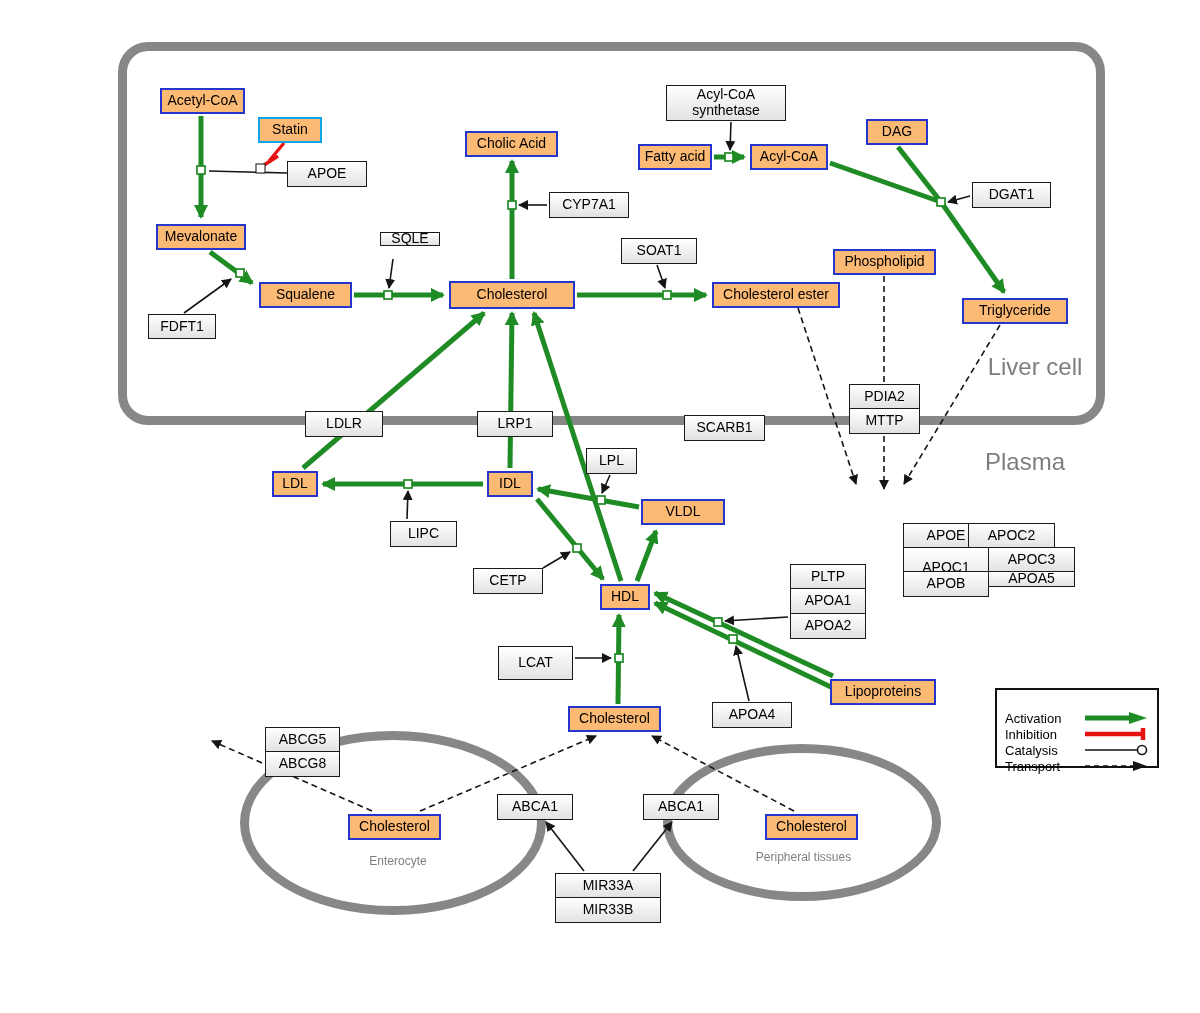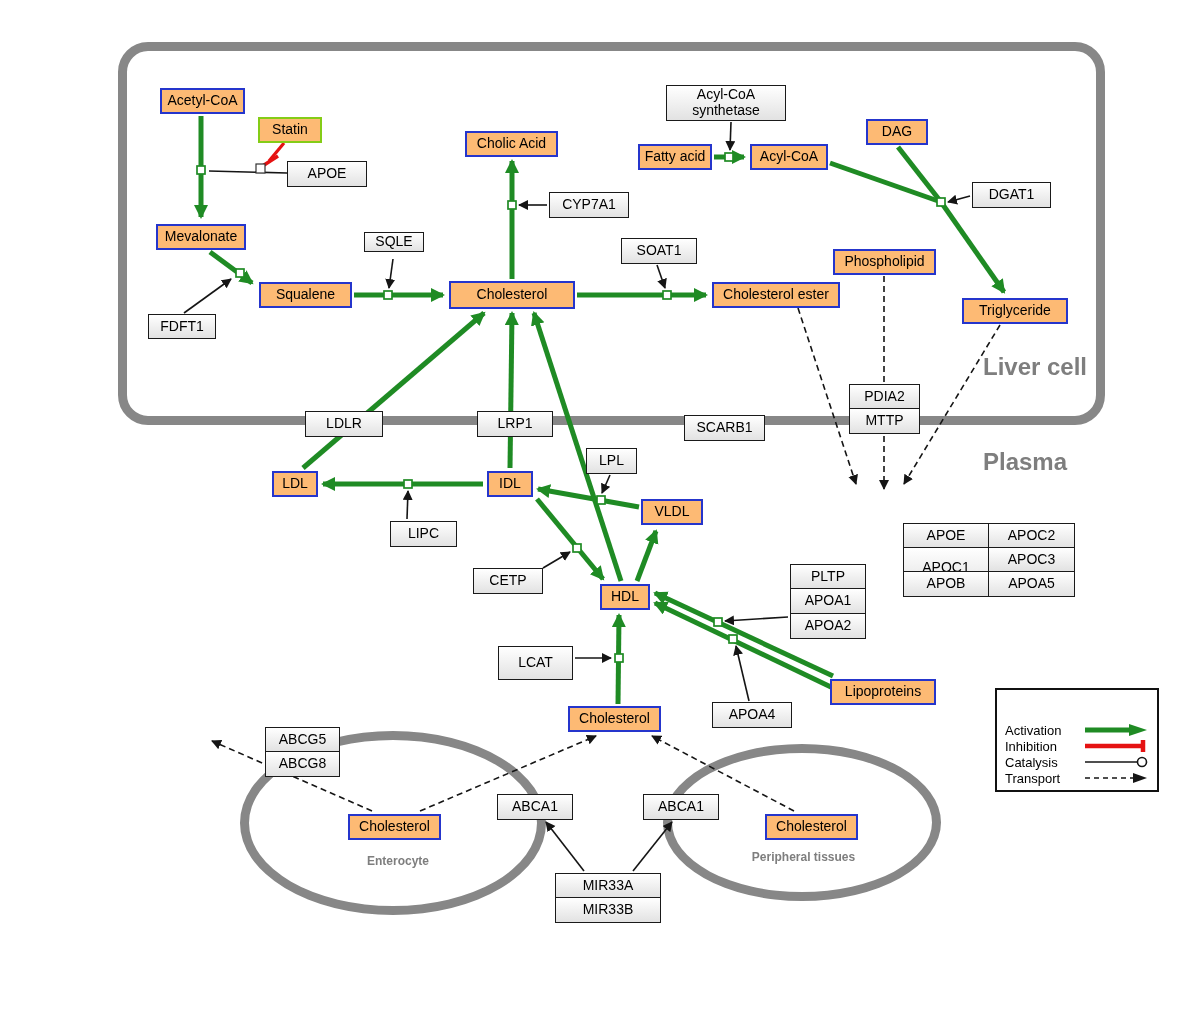--- a/index.html
+++ b/index.html
@@ -8,26 +8,26 @@
   #canvas{position:relative;width:1200px;height:1013px;background:#fff;overflow:hidden}
   .compartment{position:absolute;border:9px solid #878787;background:transparent}
   #liver-shape{left:118px;top:42px;width:987px;height:383px;border-radius:30px}
   #enterocyte-shape{left:240px;top:731px;width:306px;height:184px;border-radius:50%}
   #peripheral-shape{left:663px;top:744px;width:278px;height:157px;border-radius:50%}
   svg.edges{position:absolute;left:0;top:0}
   .node{position:absolute;display:flex;align-items:center;justify-content:center;
         text-align:center;font-size:14px;line-height:1.12;background:#fdba74;color:#000}
   .met{border:2px solid #2535cc}
   .enz{border:1px solid #1a1a1a;background:linear-gradient(180deg,#ffffff 0%,#e2e2e2 100%)}
-  .drug{border:2px solid #84cc16}
-  .clabel{position:absolute;font-weight:bold;color:#7e7e7e;text-align:center}
+  .drug{border:2px solid #0ea5e9}
+  .clabel{position:absolute;font-weight:normal;color:#7e7e7e;text-align:center}
   .clabel.big{font-size:24px}
   .clabel.mid{font-size:12px}
-  #legend{position:absolute;left:995px;top:688px;width:164px;height:104px;border:2px solid #111;
-          background:#fff;display:flex;flex-direction:column;justify-content:flex-end;padding:4px 8px}
+  #legend{position:absolute;left:995px;top:688px;width:164px;height:80px;border:2px solid #111;
+          background:#fff;display:flex;flex-direction:column;justify-content:space-between;padding:20px 8px}
   .lrow{display:flex;align-items:center;justify-content:space-between}
   .ltext{font-size:13px}
 </style>
 </head>
 <body>
 
 <div id="canvas">
 
   <div class="compartment" id="liver-shape"></div>
   <div class="compartment" id="enterocyte-shape"></div>
@@ -114,21 +114,21 @@
       <rect x="256" y="164" width="9" height="9" stroke="#333" stroke-width="1.2"></rect>
     </g>
   </svg>
 
   <div class="node met" style="left:160px;top:88px;width:85px;height:26px">Acetyl-CoA</div>
   <div class="node drug" style="left:258px;top:117px;width:64px;height:26px">Statin</div>
   <div class="node enz" style="left:287px;top:161px;width:80px;height:26px">APOE</div>
   <div class="node met" style="left:156px;top:224px;width:90px;height:26px">Mevalonate</div>
   <div class="node enz" style="left:148px;top:314px;width:68px;height:25px">FDFT1</div>
   <div class="node met" style="left:259px;top:282px;width:93px;height:26px">Squalene</div>
-  <div class="node enz" style="left:364px;top:232px;width:60px;height:20px">SQLE</div>
+  <div class="node enz" style="left:380px;top:232px;width:60px;height:14px">SQLE</div>
   <div class="node met" style="left:465px;top:131px;width:93px;height:26px">Cholic Acid</div>
   <div class="node enz" style="left:549px;top:192px;width:80px;height:26px">CYP7A1</div>
   <div class="node met" style="left:449px;top:281px;width:126px;height:28px">Cholesterol</div>
   <div class="node enz" style="left:621px;top:238px;width:76px;height:26px">SOAT1</div>
   <div class="node met" style="left:712px;top:282px;width:128px;height:26px">Cholesterol ester</div>
   <div class="node enz" style="left:666px;top:85px;width:120px;height:36px">Acyl-CoA synthetase</div>
   <div class="node met" style="left:638px;top:144px;width:74px;height:26px">Fatty acid</div>
   <div class="node met" style="left:750px;top:144px;width:78px;height:26px">Acyl-CoA</div>
   <div class="node met" style="left:866px;top:119px;width:62px;height:26px">DAG</div>
   <div class="node enz" style="left:972px;top:182px;width:79px;height:26px">DGAT1</div>
@@ -138,37 +138,37 @@
   <div class="node enz" style="left:305px;top:411px;width:78px;height:26px">LDLR</div>
   <div class="node enz" style="left:477px;top:411px;width:76px;height:26px">LRP1</div>
   <div class="node enz" style="left:684px;top:415px;width:81px;height:26px">SCARB1</div>
   <div class="node enz" style="left:849px;top:384px;width:71px;height:25px">PDIA2</div>
   <div class="node enz" style="left:849px;top:408px;width:71px;height:26px">MTTP</div>
 
   <div class="node met" style="left:272px;top:471px;width:46px;height:26px">LDL</div>
   <div class="node met" style="left:487px;top:471px;width:46px;height:26px">IDL</div>
   <div class="node enz" style="left:390px;top:521px;width:67px;height:26px">LIPC</div>
   <div class="node enz" style="left:586px;top:448px;width:51px;height:26px">LPL</div>
-  <div class="node met" style="left:641px;top:499px;width:62px;height:26px">VLDL</div>
+  <div class="node met" style="left:641px;top:499px;width:84px;height:26px">VLDL</div>
   <div class="node enz" style="left:473px;top:568px;width:70px;height:26px">CETP</div>
   <div class="node met" style="left:600px;top:584px;width:50px;height:26px">HDL</div>
   <div class="node enz" style="left:790px;top:564px;width:76px;height:25px">PLTP</div>
   <div class="node enz" style="left:790px;top:588px;width:76px;height:26px">APOA1</div>
   <div class="node enz" style="left:790px;top:613px;width:76px;height:26px">APOA2</div>
   <div class="node enz" style="left:498px;top:646px;width:75px;height:34px">LCAT</div>
   <div class="node enz" style="left:712px;top:702px;width:80px;height:26px">APOA4</div>
   <div class="node met" style="left:830px;top:679px;width:106px;height:26px">Lipoproteins</div>
   <div class="node met" style="left:568px;top:706px;width:93px;height:26px">Cholesterol</div>
 
   <div class="node enz" style="left:903px;top:523px;width:86px;height:25px">APOE</div>
-  <div class="node enz" style="left:988px;top:523px;width:87px;height:26px">APOC2</div>
+  <div class="node enz" style="left:968px;top:523px;width:87px;height:26px">APOC2</div>
   <div class="node enz" style="left:903px;top:547px;width:86px;height:42px">APOC1</div>
   <div class="node enz" style="left:988px;top:547px;width:87px;height:25px">APOC3</div>
   <div class="node enz" style="left:903px;top:571px;width:86px;height:26px">APOB</div>
-  <div class="node enz" style="left:988px;top:571px;width:87px;height:26px">APOA5</div>
+  <div class="node enz" style="left:988px;top:571px;width:87px;height:16px">APOA5</div>
 
   <div class="node enz" style="left:265px;top:727px;width:75px;height:25px">ABCG5</div>
   <div class="node enz" style="left:265px;top:751px;width:75px;height:26px">ABCG8</div>
   <div class="node met" style="left:348px;top:814px;width:93px;height:26px">Cholesterol</div>
   <div class="node enz" style="left:497px;top:794px;width:76px;height:26px">ABCA1</div>
   <div class="node enz" style="left:643px;top:794px;width:76px;height:26px">ABCA1</div>
   <div class="node met" style="left:765px;top:814px;width:93px;height:26px">Cholesterol</div>
   <div class="node enz" style="left:555px;top:873px;width:106px;height:25px">MIR33A</div>
   <div class="node enz" style="left:555px;top:897px;width:106px;height:26px">MIR33B</div>
 

